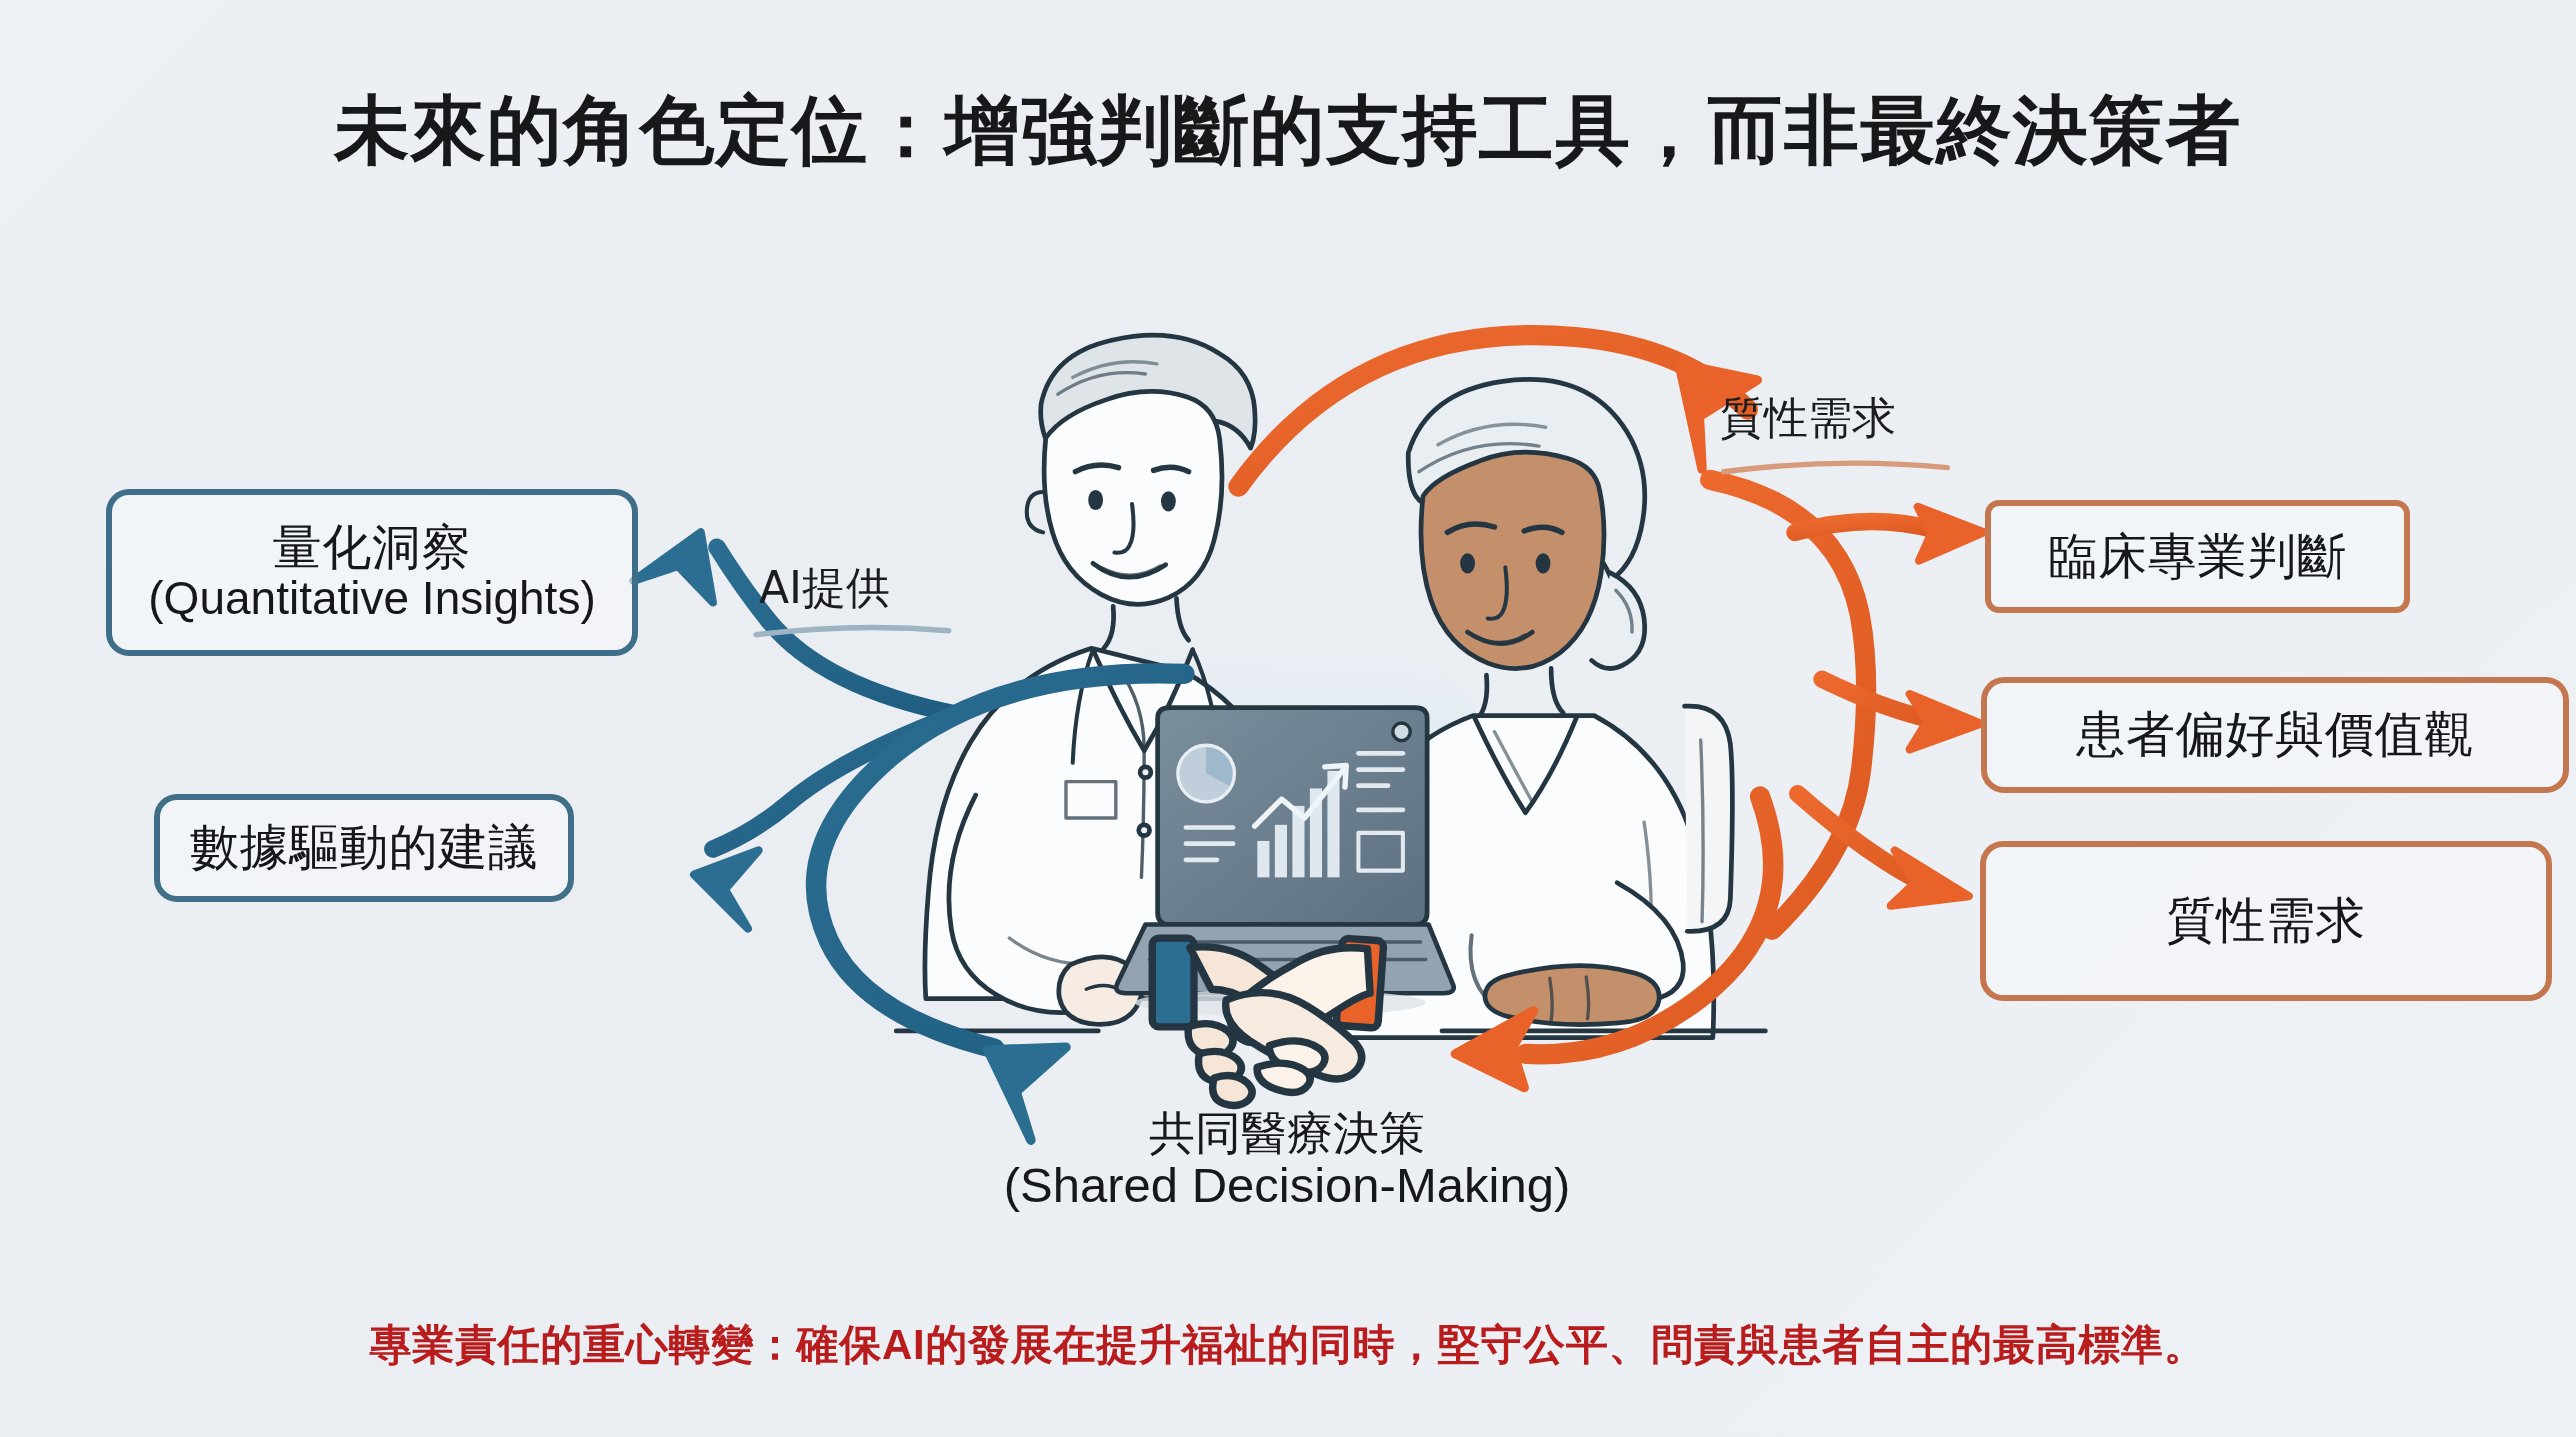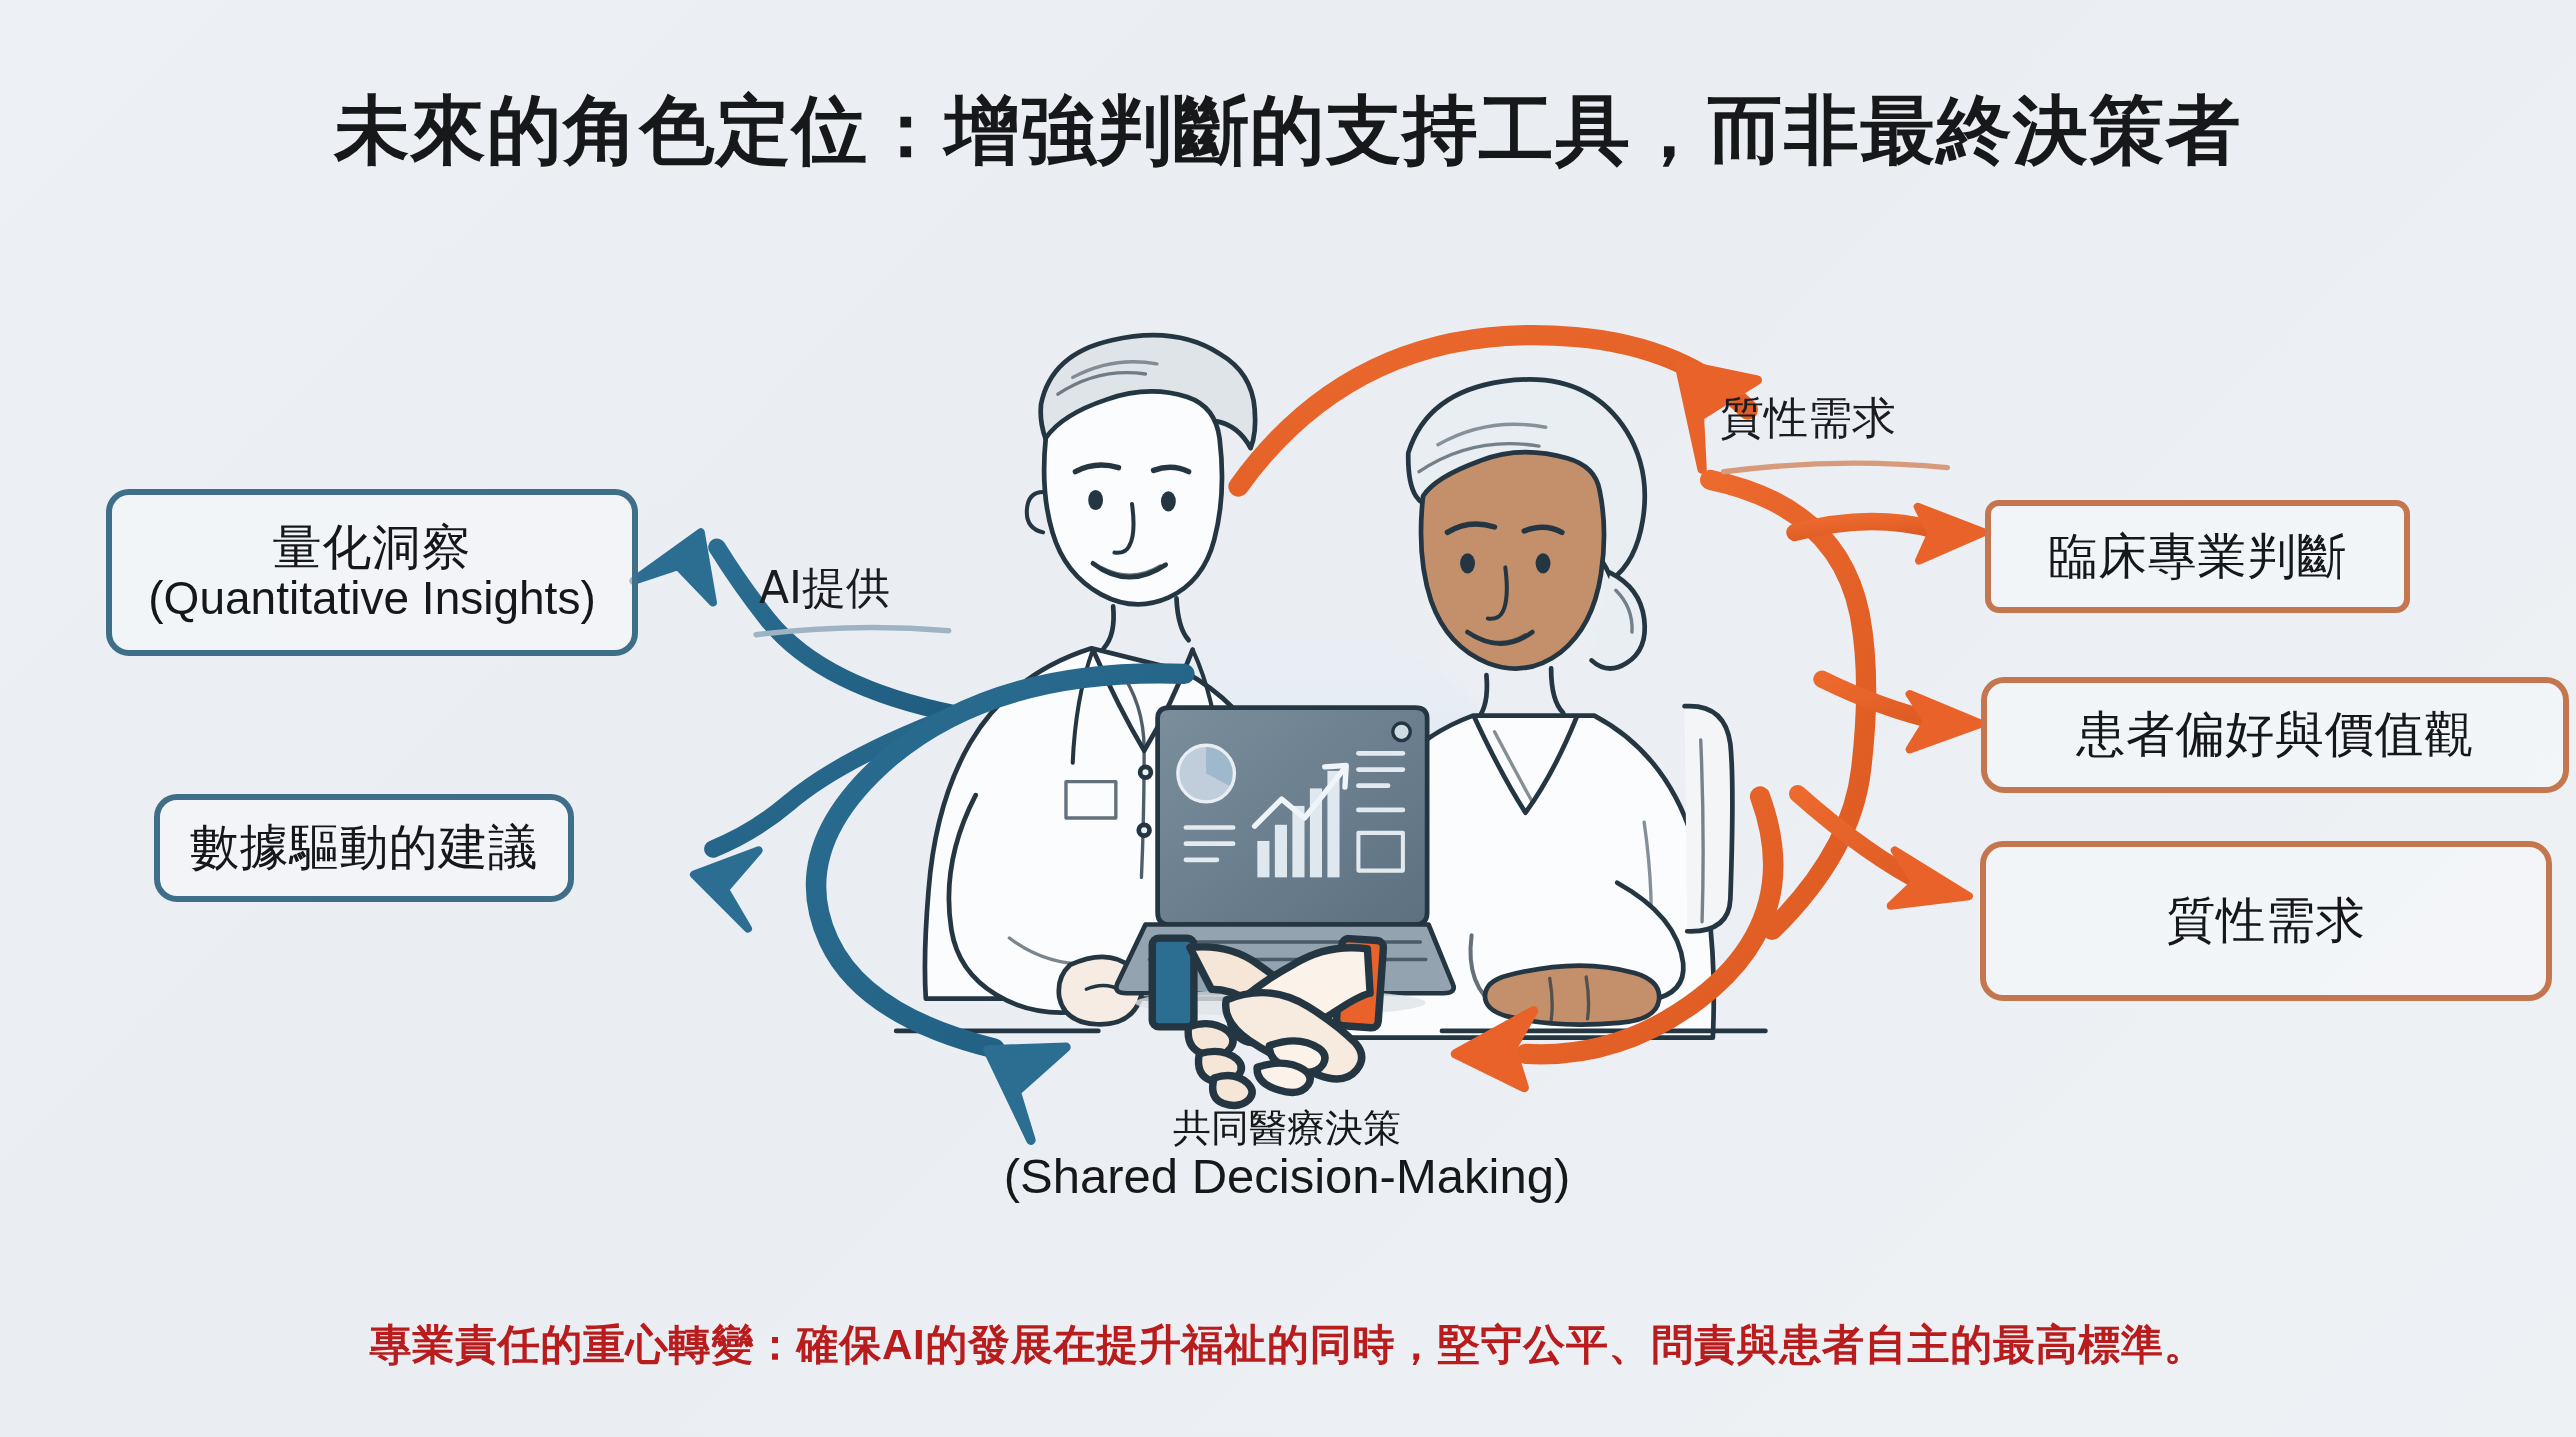--- a/index.html
+++ b/index.html
@@ -93,21 +93,21 @@
   
   #caption {
     position: absolute;
     left: 930px;
     top: 1108px;
     width: 714px;
     text-align: center;
     color: #17181a;
     line-height: 1.1;
   }
-  #caption .c1 { font-size: 38px; font-weight: 500; }
+  #caption .c1 { font-size: 46px; font-weight: 500; }
   #caption .c2 { font-size: 49px; font-weight: 400; }
 
   
   svg.layer {
     position: absolute;
     left: 0; top: 0;
     width: 2576px;
     height: 1438px;
     pointer-events: none;
   }

